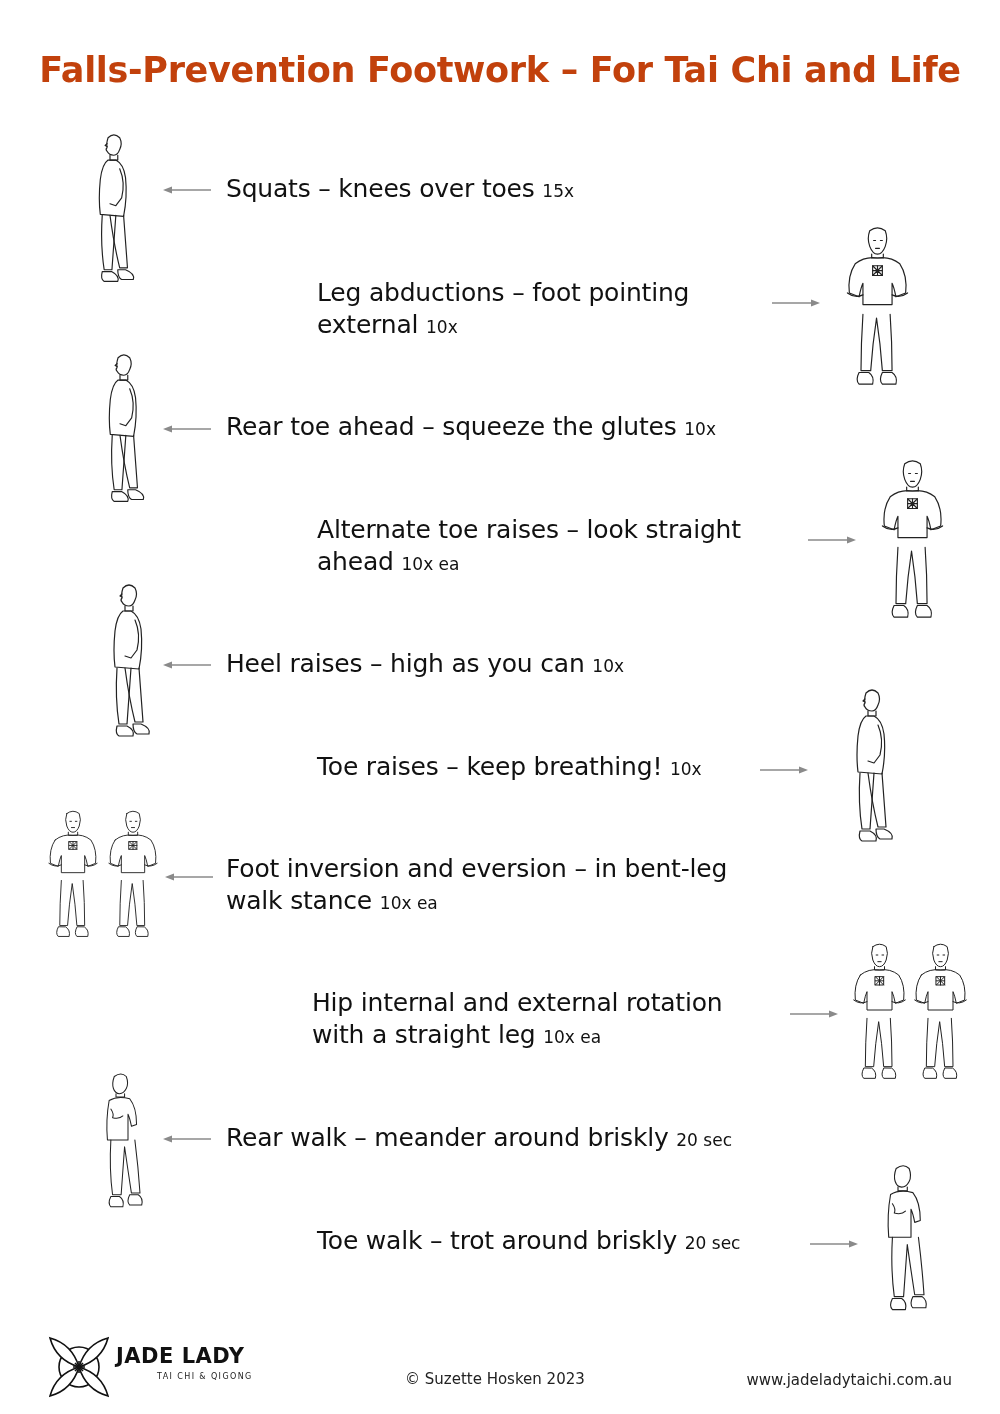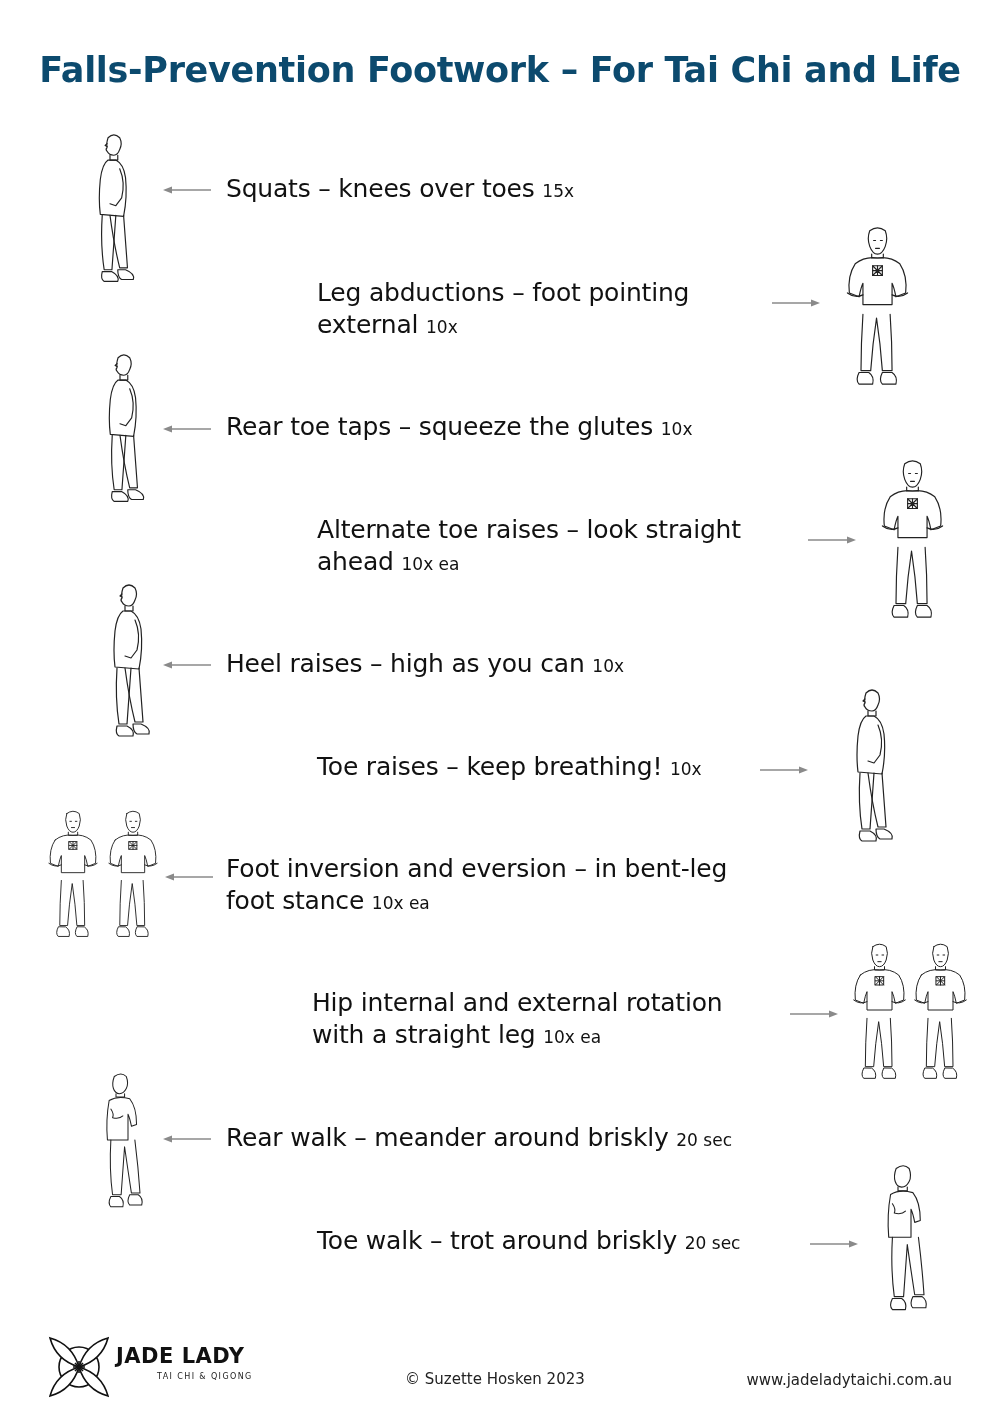--- a/index.html
+++ b/index.html
@@ -2,21 +2,21 @@
 <html><head>
   <meta charset="utf-8">
   <style>
     * { margin: 0; padding: 0; box-sizing: border-box; }
     html, body { width: 1000px; height: 1414px; background: #ffffff; overflow: hidden; }
     body { position: relative; font-family: "Liberation Sans", "DejaVu Sans", sans-serif; color: #111111; }
 
     .page-title {
       position: absolute; top: 50px; left: 0; width: 1000px;
       text-align: center; font-size: 35px; font-weight: 600; letter-spacing: -0.3px;
-      color: #0c4a6e;
+      color: #c2410c;
       font-family: "DejaVu Sans", sans-serif;
     }
 
     .exercise {
       position: absolute;
       font-family: "DejaVu Sans", sans-serif;
       font-size: 25px; line-height: 32px; color: #111;
       letter-spacing: -0.2px;
     }
     .exercise .reps { font-size: 17px; letter-spacing: 0; }
@@ -138,21 +138,21 @@
       <use href="#fig-side"></use>
     </svg>
 </div>
 <div class="arrow" style="left:163px; top:424px;">
   <svg width="48" height="10">
       <line x1="8" y1="5" x2="48" y2="5" stroke="#8a8a8a" stroke-width="1.6"></line>
       <polygon points="0,5 9,1.5 9,8.5" fill="#8a8a8a"></polygon>
     </svg>
 </div>
 <div class="exercise" style="left:226px; top:411px;">
-  <span>Rear toe taps – squeeze the glutes</span>
+  <span>Rear toe ahead – squeeze the glutes</span>
   <span class="reps">10x</span>
 </div>
 
 <div class="exercise" style="left:317px; top:514px;">
   <div>Alternate toe raises – look straight</div>
   <div><span>ahead</span> <span class="reps">10x ea</span></div>
 </div>
 <div class="arrow" style="left:808px; top:535px;">
   <svg width="48" height="10">
       <line x1="0" y1="5" x2="40" y2="5" stroke="#8a8a8a" stroke-width="1.6"></line>
@@ -208,21 +208,21 @@
     </svg>
 </div>
 <div class="arrow" style="left:165px; top:872px;">
   <svg width="48" height="10">
       <line x1="8" y1="5" x2="48" y2="5" stroke="#8a8a8a" stroke-width="1.6"></line>
       <polygon points="0,5 9,1.5 9,8.5" fill="#8a8a8a"></polygon>
     </svg>
 </div>
 <div class="exercise" style="left:226px; top:853px;">
   <div>Foot inversion and eversion – in bent-leg</div>
-  <div><span>foot stance</span> <span class="reps">10x ea</span></div>
+  <div><span>walk stance</span> <span class="reps">10x ea</span></div>
 </div>
 
 <div class="exercise" style="left:300px; top:987px;margin-left:12px;">
   <div>Hip internal and external rotation</div>
   <div><span>with a straight leg</span> <span class="reps">10x ea</span></div>
 </div>
 <div class="arrow" style="left:790px; top:1009px;">
   <svg width="48" height="10">
       <line x1="0" y1="5" x2="40" y2="5" stroke="#8a8a8a" stroke-width="1.6"></line>
       <polygon points="48,5 39,1.5 39,8.5" fill="#8a8a8a"></polygon>

